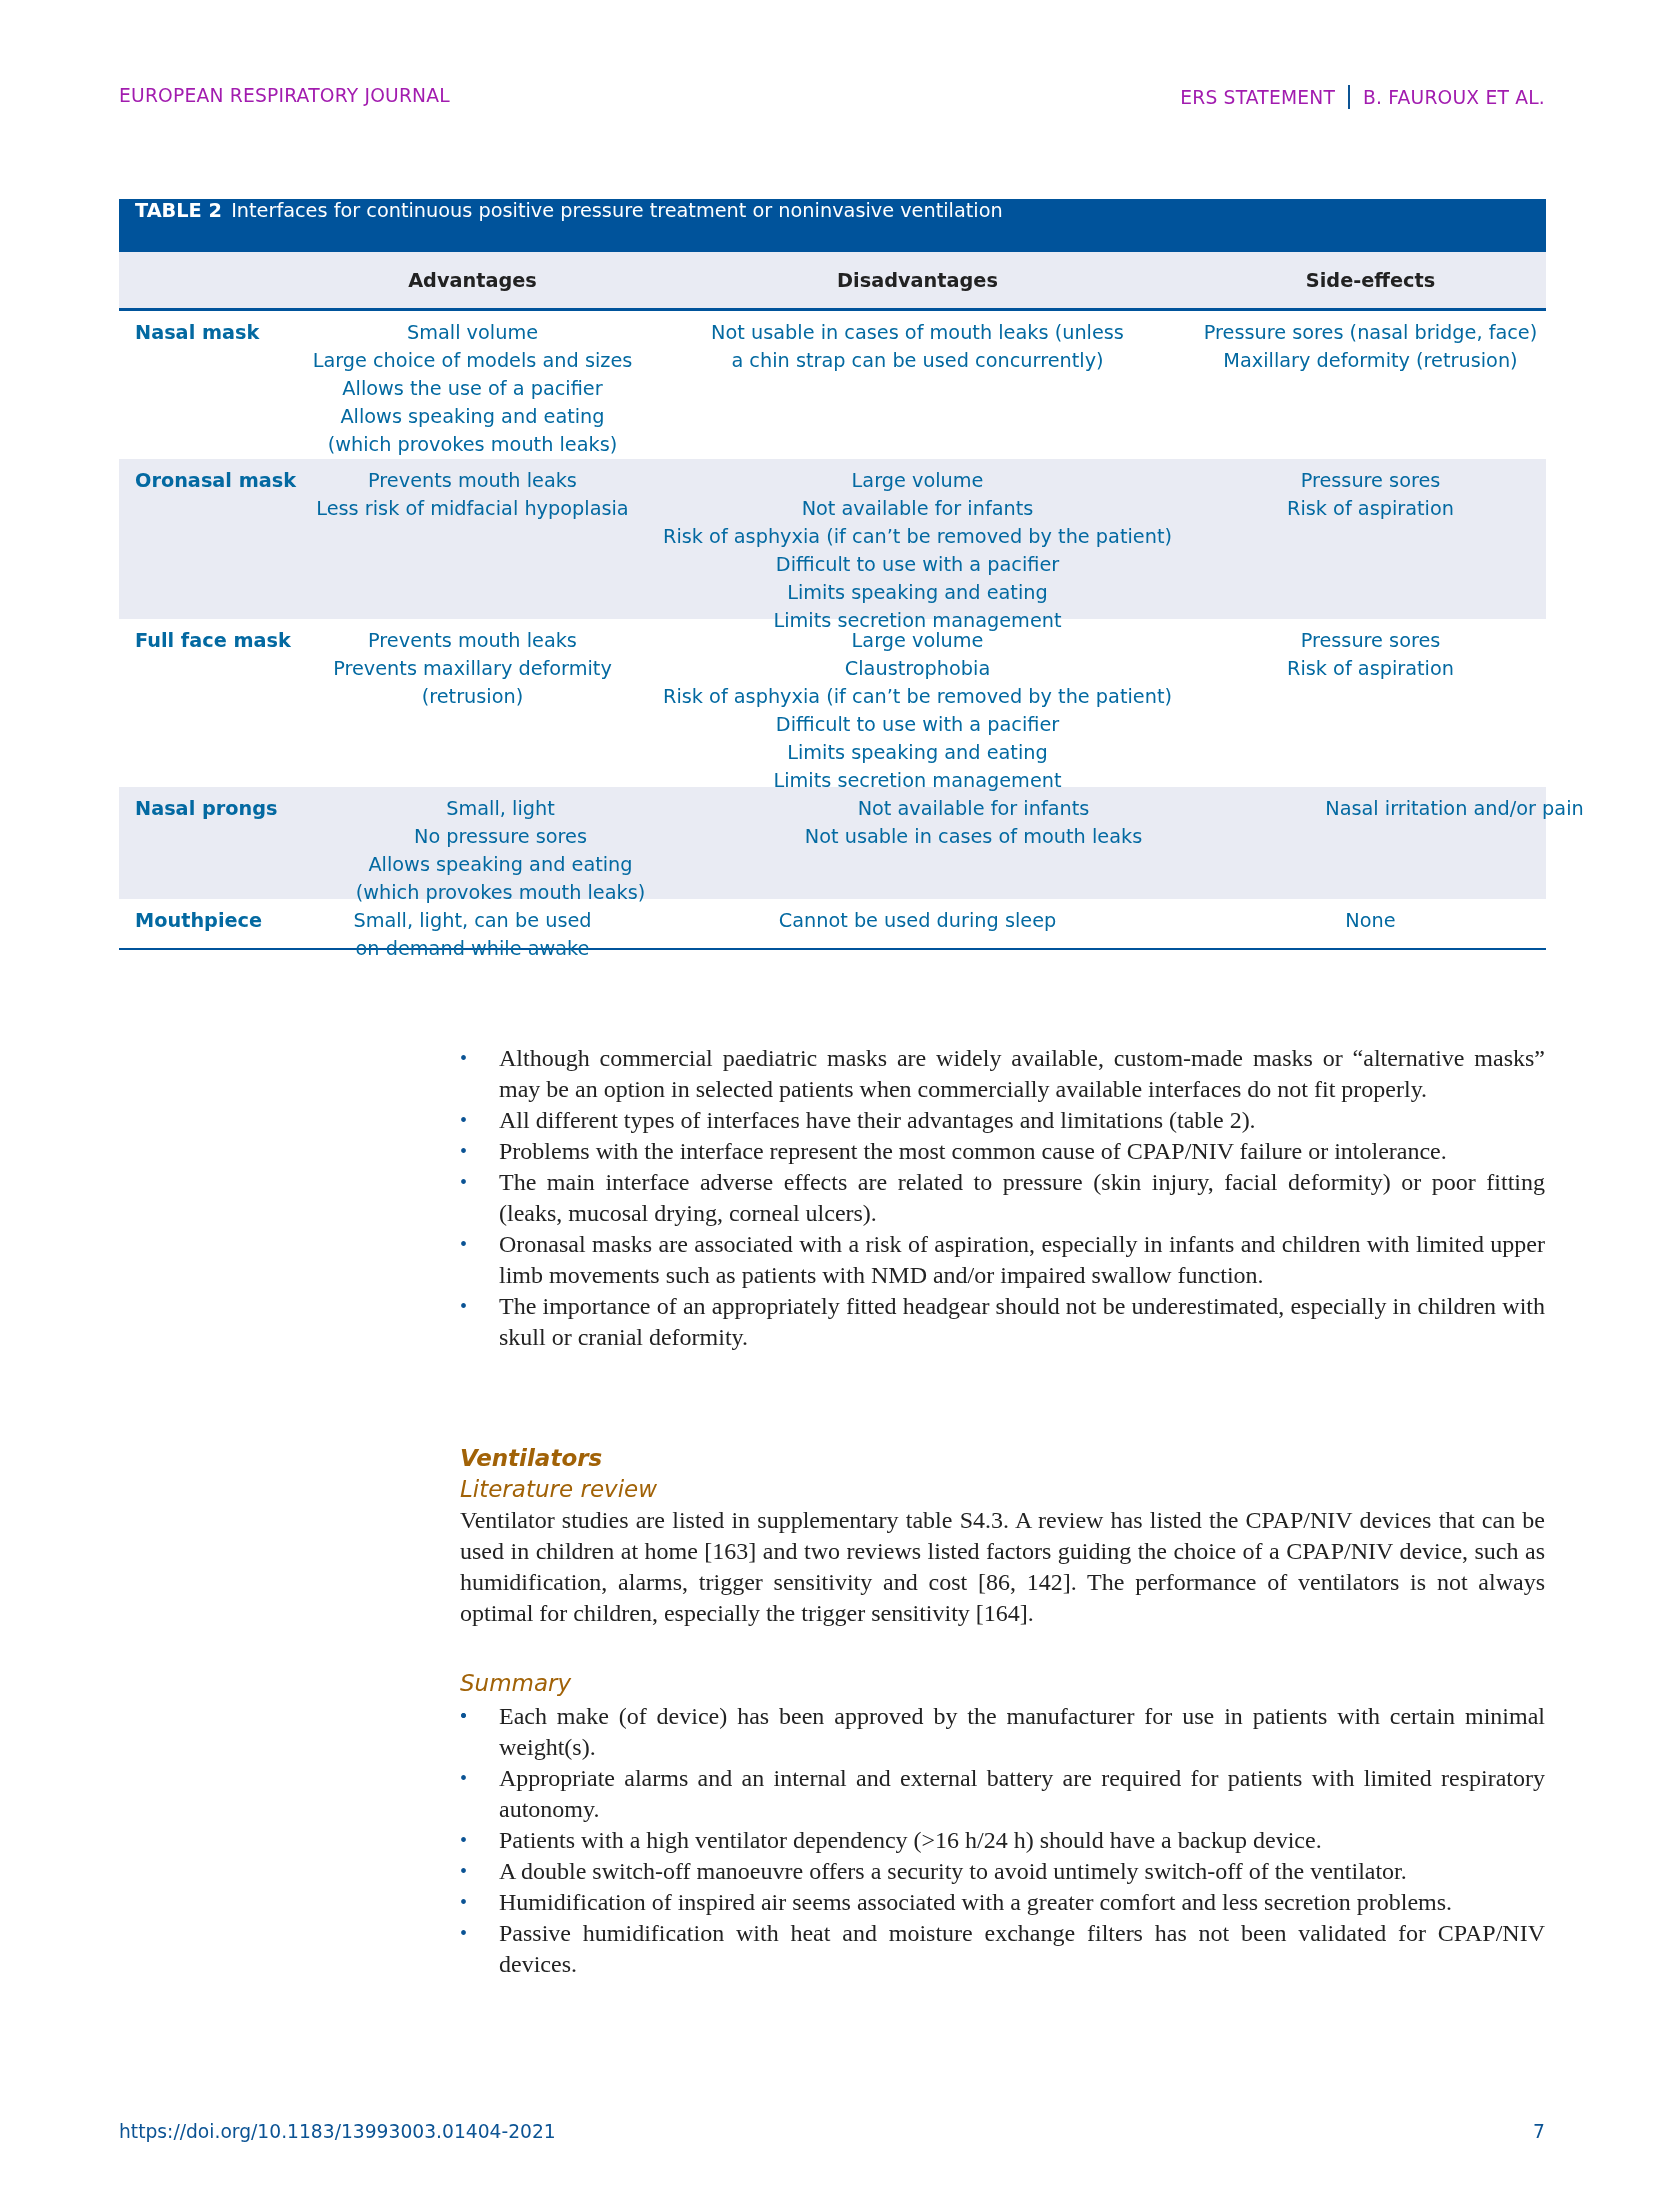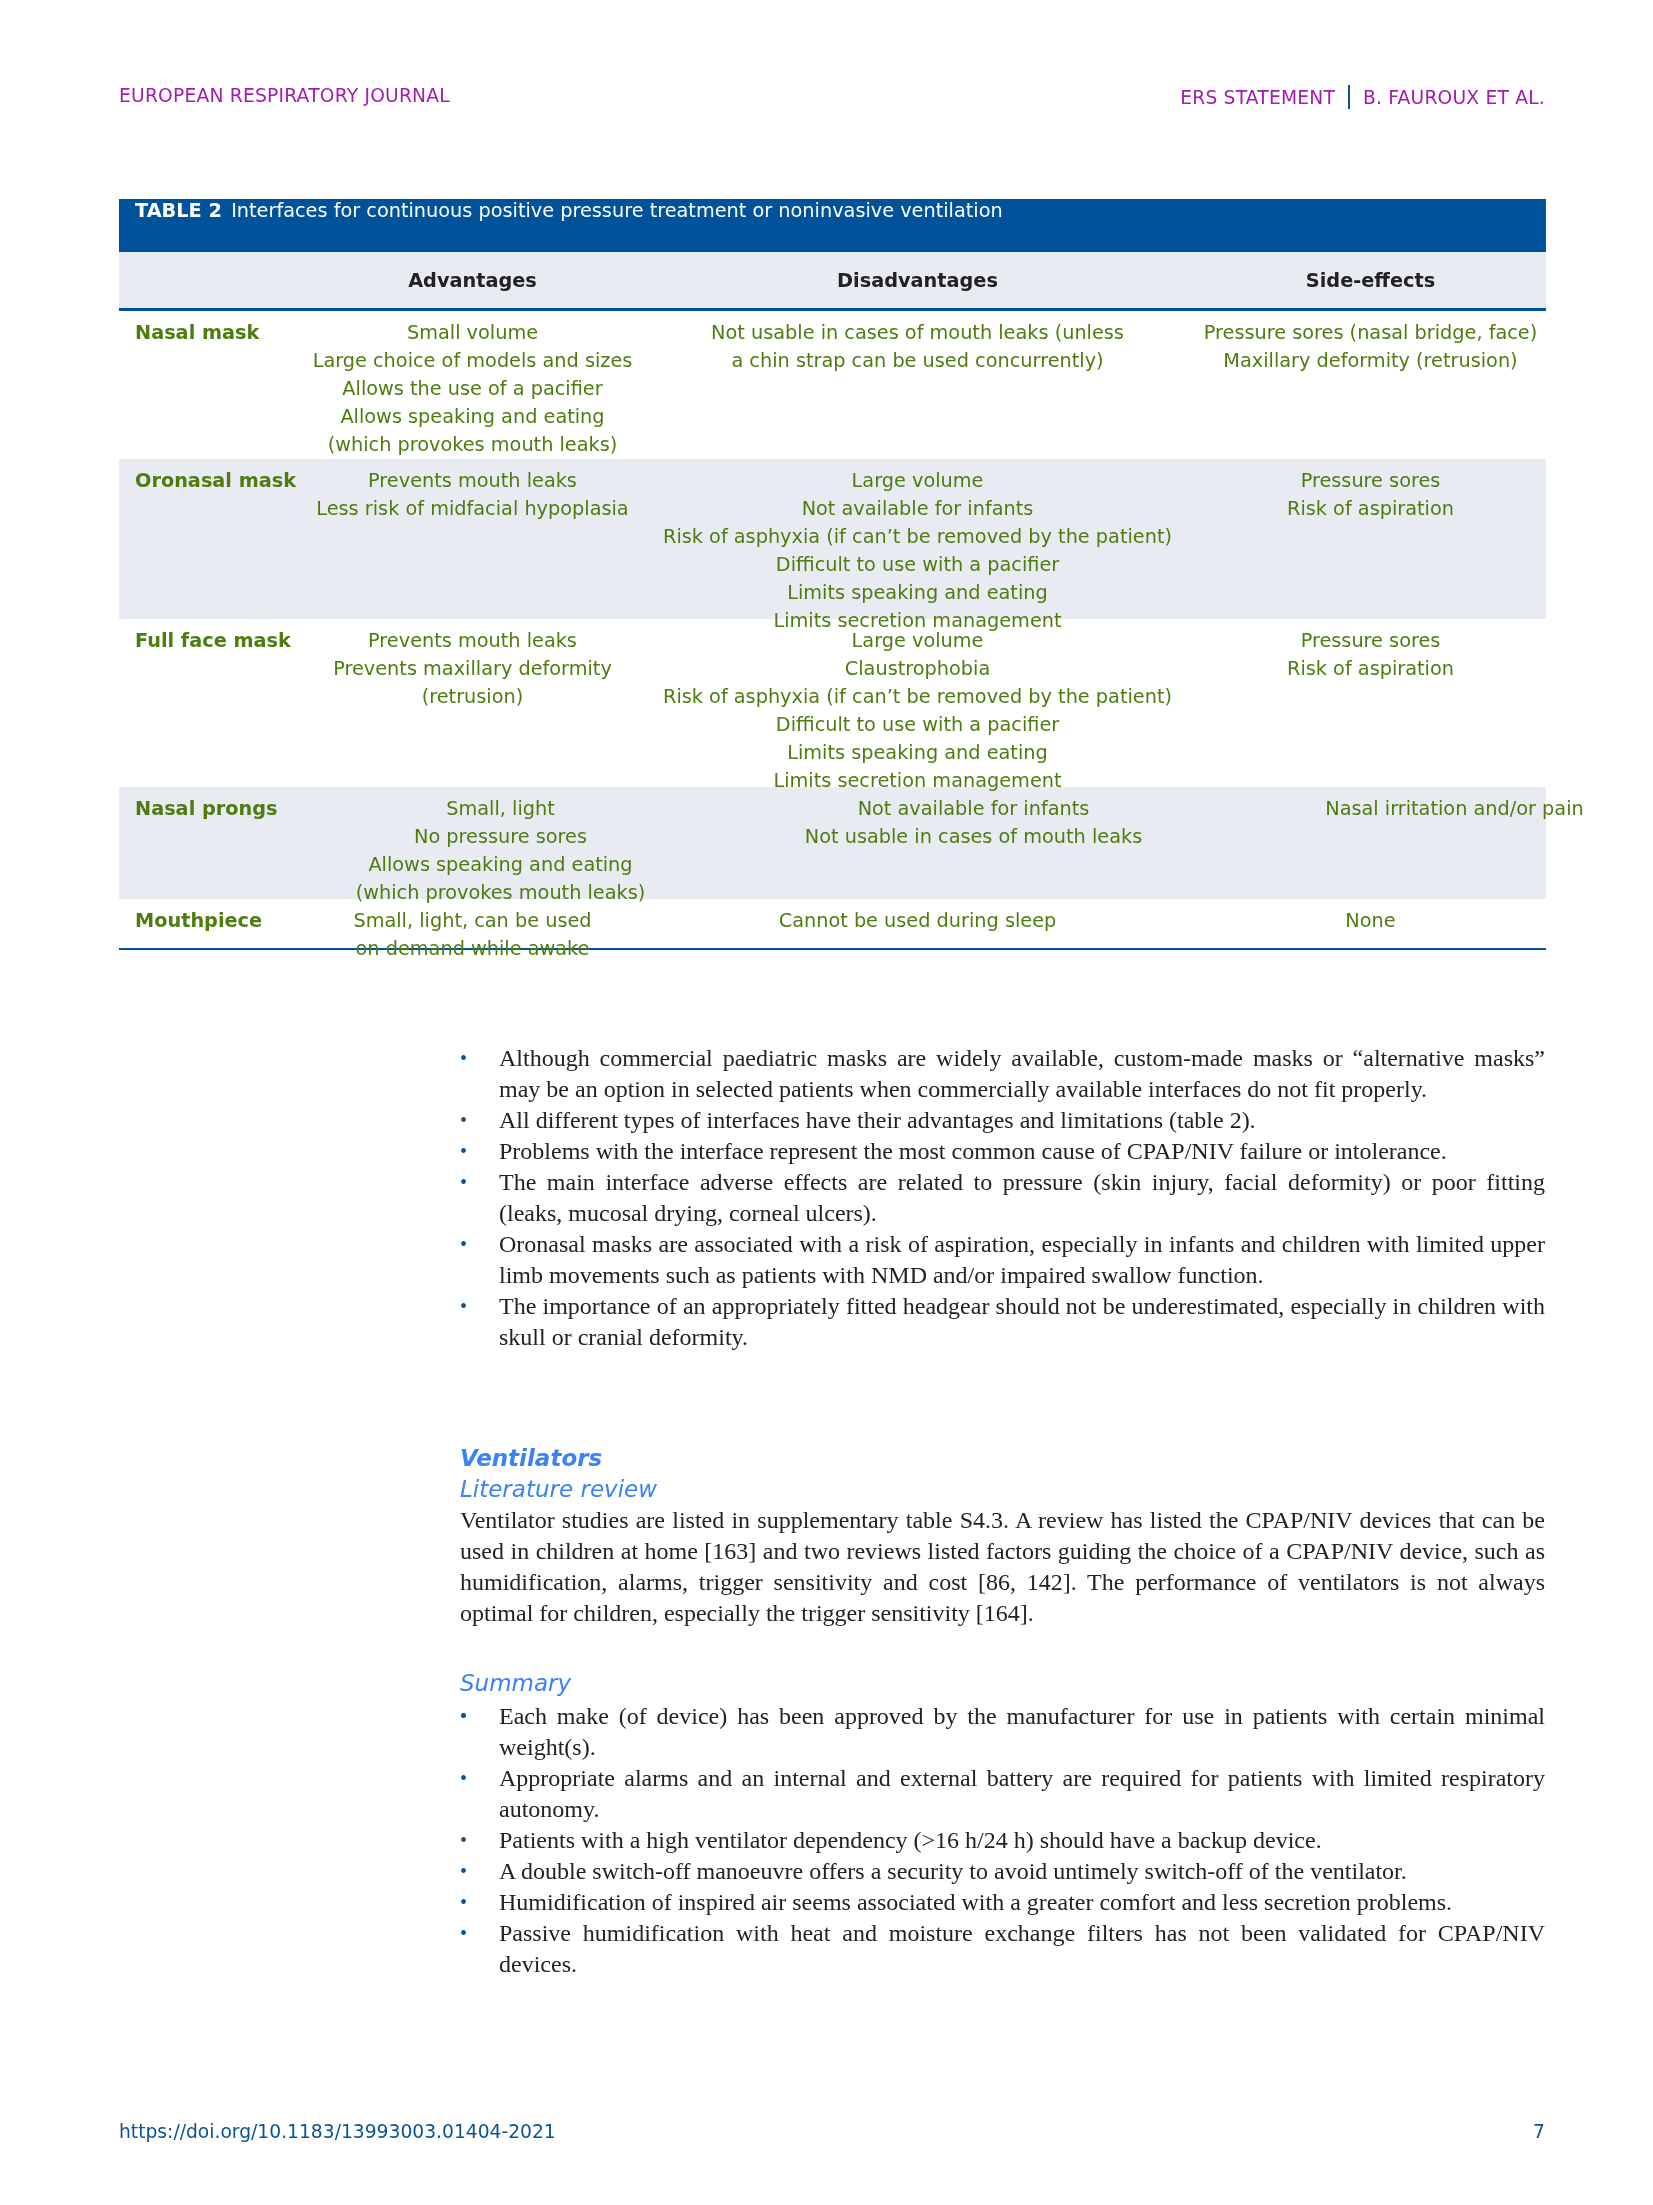--- a/index.html
+++ b/index.html
@@ -10,32 +10,32 @@
   .running-head { position: absolute; top: 85px; font-size: 18.7px; color: #a21caf; letter-spacing: 0.2px; }
   .rh-left { left: 119px; }
   .rh-right { right: 109px; display: flex; align-items: center; }
   .rh-sep { display: inline-block; width: 1.3px; height: 24px; background: #0b5394; margin: 0 13.3px; }
 
   .table-wrap { position: absolute; left: 119px; top: 199px; width: 1427px; }
   .tbl-title { background: #00539b; height: 53px; display: flex; align-items: flex-start; padding-left: 16px; color: #ffffff; font-size: 19.3px; }
   .tbl-title b { font-weight: bold; margin-right: 9.3px; }
   .col-head { background: #e9ebf3; height: 56px; display: grid; grid-template-columns: 187px 333px 557px 349px; align-items: center; font-weight: bold; font-size: 19.3px; color: #222; border-bottom: 3.3px solid #00539b; }
   .col-head div { text-align: center; }
-  .row { display: grid; grid-template-columns: 187px 333px 557px 349px; font-size: 19.3px; color: #4d7c0f; line-height: 28px; padding-top: 8px; box-sizing: border-box; }
+  .row { display: grid; grid-template-columns: 187px 333px 557px 349px; font-size: 19.3px; color: #0369a1; line-height: 28px; padding-top: 8px; box-sizing: border-box; }
   .row.shaded { background: #e9ebf3; }
   .row .rlabel { font-weight: bold; padding-left: 16px; }
   .row .cell { text-align: center; }
   .row .cell span { display: block; }
   .tbl-bottom { border-top: 2.7px solid #00539b; }
 
   .bullets { position: absolute; left: 460px; width: 1085px; font-size: 24px; line-height: 31px; color: #222; }
   .bullets ul { list-style: none; margin: 0; padding: 0; }
   .bullets li { position: relative; padding-left: 39px; text-align: justify; }
   .bullets li .dot { position: absolute; left: 0; top: 0; color: #0b5394; font-size: 20px; }
-  .sec { position: absolute; left: 460px; width: 1085px; color: #3b82f6; font-style: italic; font-size: 23px; }
+  .sec { position: absolute; left: 460px; width: 1085px; color: #a16207; font-style: italic; font-size: 23px; }
   .sec.h3 { font-weight: bold; }
   .para { position: absolute; left: 460px; width: 1085px; font-size: 24px; line-height: 31px; color: #222; text-align: justify; }
 
   .footer { position: absolute; top: 2121px; font-size: 18.7px; color: #0b5394; }
   .footer-left { left: 119px; }
   .footer-right { right: 109px; }
 </style>
 </head>
 <body>
 

